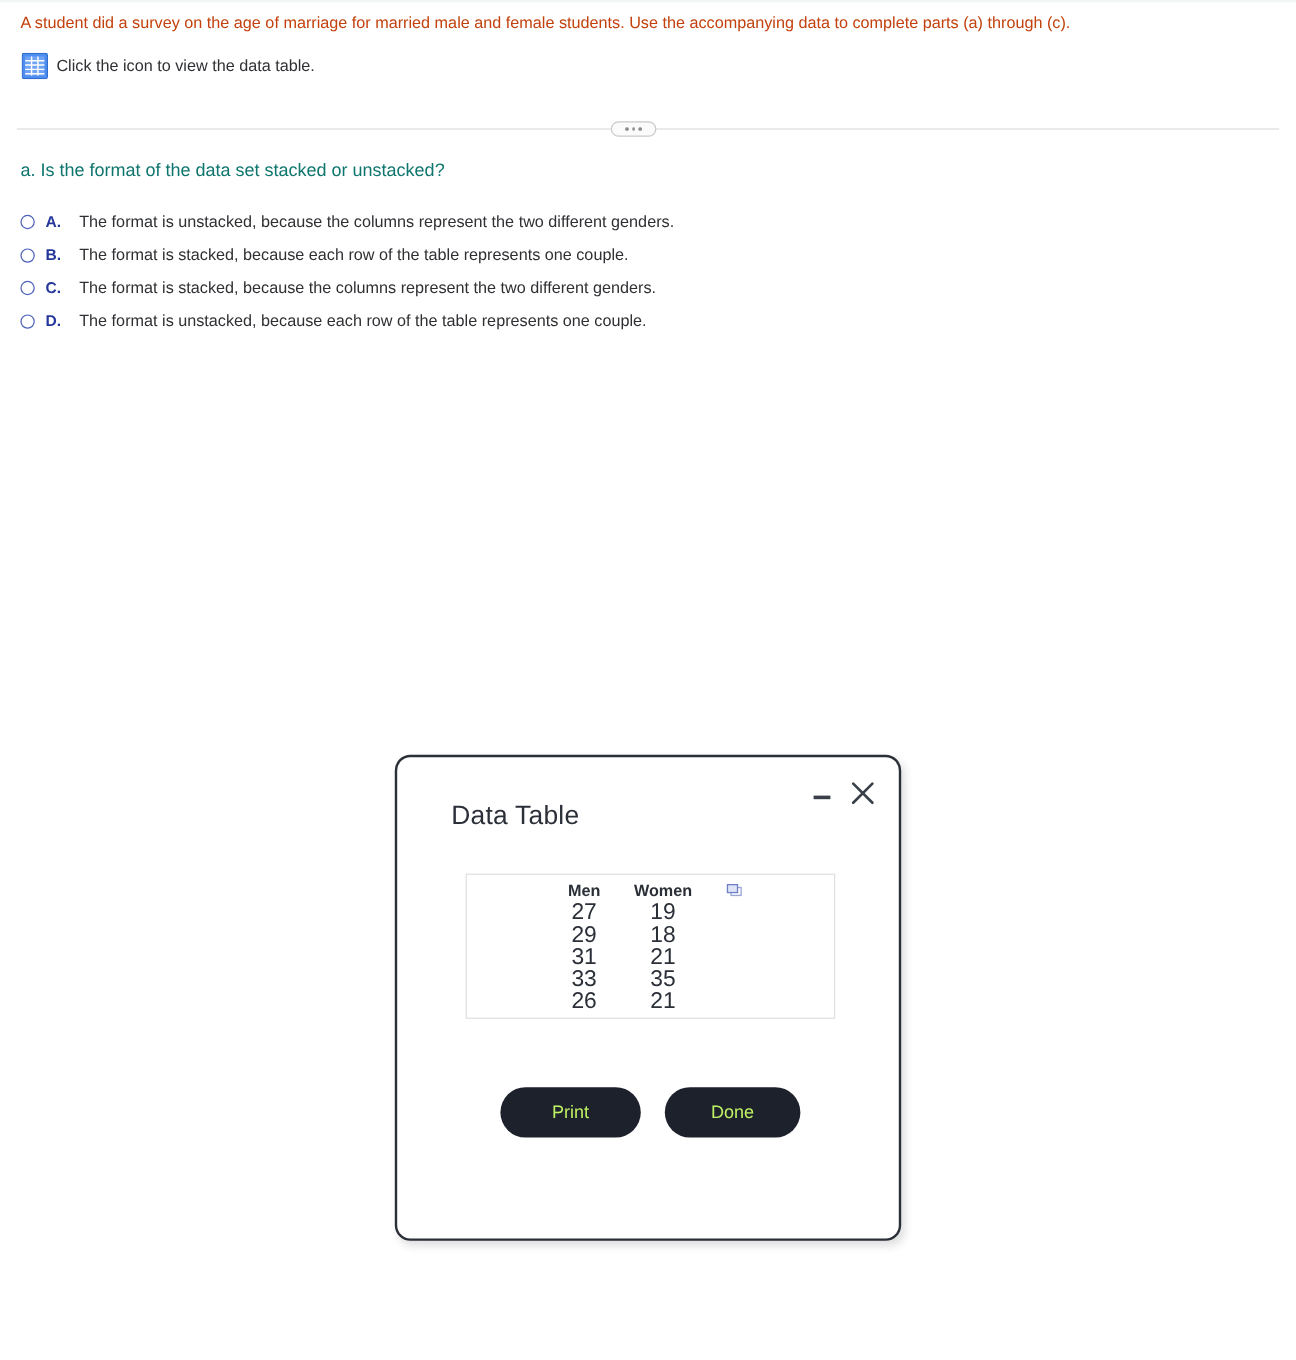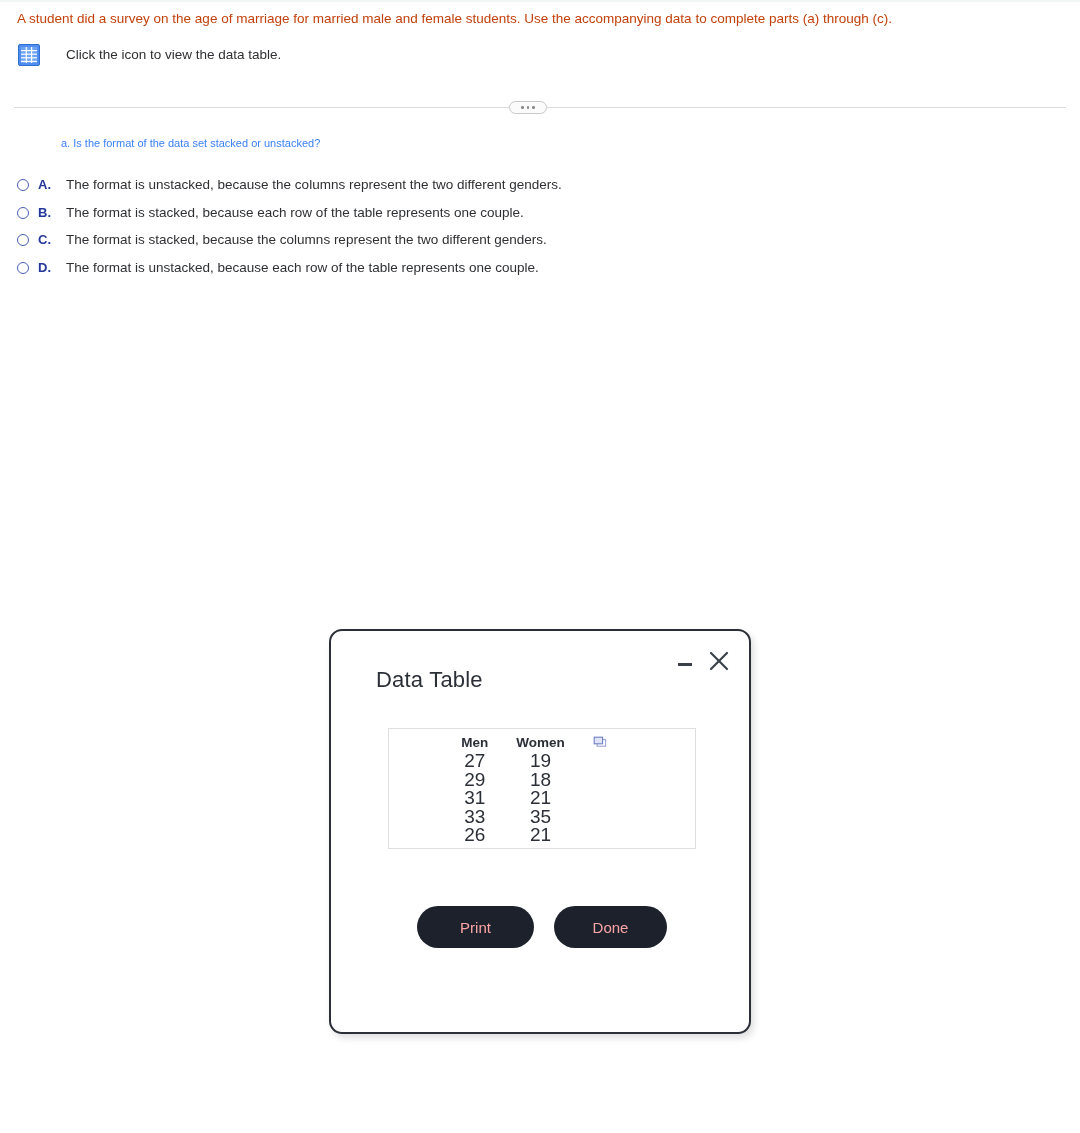--- a/index.html
+++ b/index.html
@@ -39,21 +39,21 @@
     line-height: 18px;
     color: #c2410c;
     white-space: nowrap;
   }
   .icon-line {
     position: absolute;
     left: 18px;
     top: 44px;
     display: flex;
     align-items: center;
-    gap: 26px;
+    gap: 7px;
   }
   .table-icon {
     width: 22px;
     height: 22px;
     flex: 0 0 auto;
     display: block;
   }
   .icon-line-label {
     font-size: 13.5px;
     line-height: 18px;
@@ -98,25 +98,24 @@
     height: 2.5px;
     border-radius: 50%;
     background: #8a8a8a;
   }
 
   
   .question-text {
     position: absolute;
     left: 17px;
     top: 134px;
-    font-size: 11px;
+    font-size: 15px;
     line-height: 18px;
-    color: #3b82f6;
+    color: #0f766e;
     white-space: nowrap;
-    margin-left: 44px;
   }
   .choices {
     position: absolute;
     left: 17px;
     top: 176px;
     width: 900px;
   }
   .choice-row {
     display: flex;
     align-items: flex-start;
@@ -205,21 +204,21 @@
     left: 57px;
     top: 97px;
     width: 308px;
     height: 121px;
     box-sizing: border-box;
     border: 1px solid #dfdfe2;
     background: #ffffff;
   }
   .table-inner {
     position: absolute;
-    left: 0;
+    left: 12px;
     top: 6px;
     width: 100%;
   }
   table.data-grid {
     margin: 0 auto;
     border-collapse: collapse;
     font-size: 13.5px;
     color: #2b2f38;
   }
   table.data-grid th {
@@ -247,21 +246,21 @@
     position: absolute;
     left: 0;
     top: 275px;
     width: 422px;
     display: flex;
     justify-content: center;
     gap: 20px;
   }
   .pill-btn {
     background: #1d212c;
-    color: #fca5a5;
+    color: #bef264;
     border: 0;
     border-radius: 22px;
     font-size: 15px;
     font-family: "Liberation Sans", sans-serif;
     height: 42px;
     cursor: pointer;
     padding: 0;
   }
   .pill-btn.print { width: 117px; }
   .pill-btn.done  { width: 113px; }

